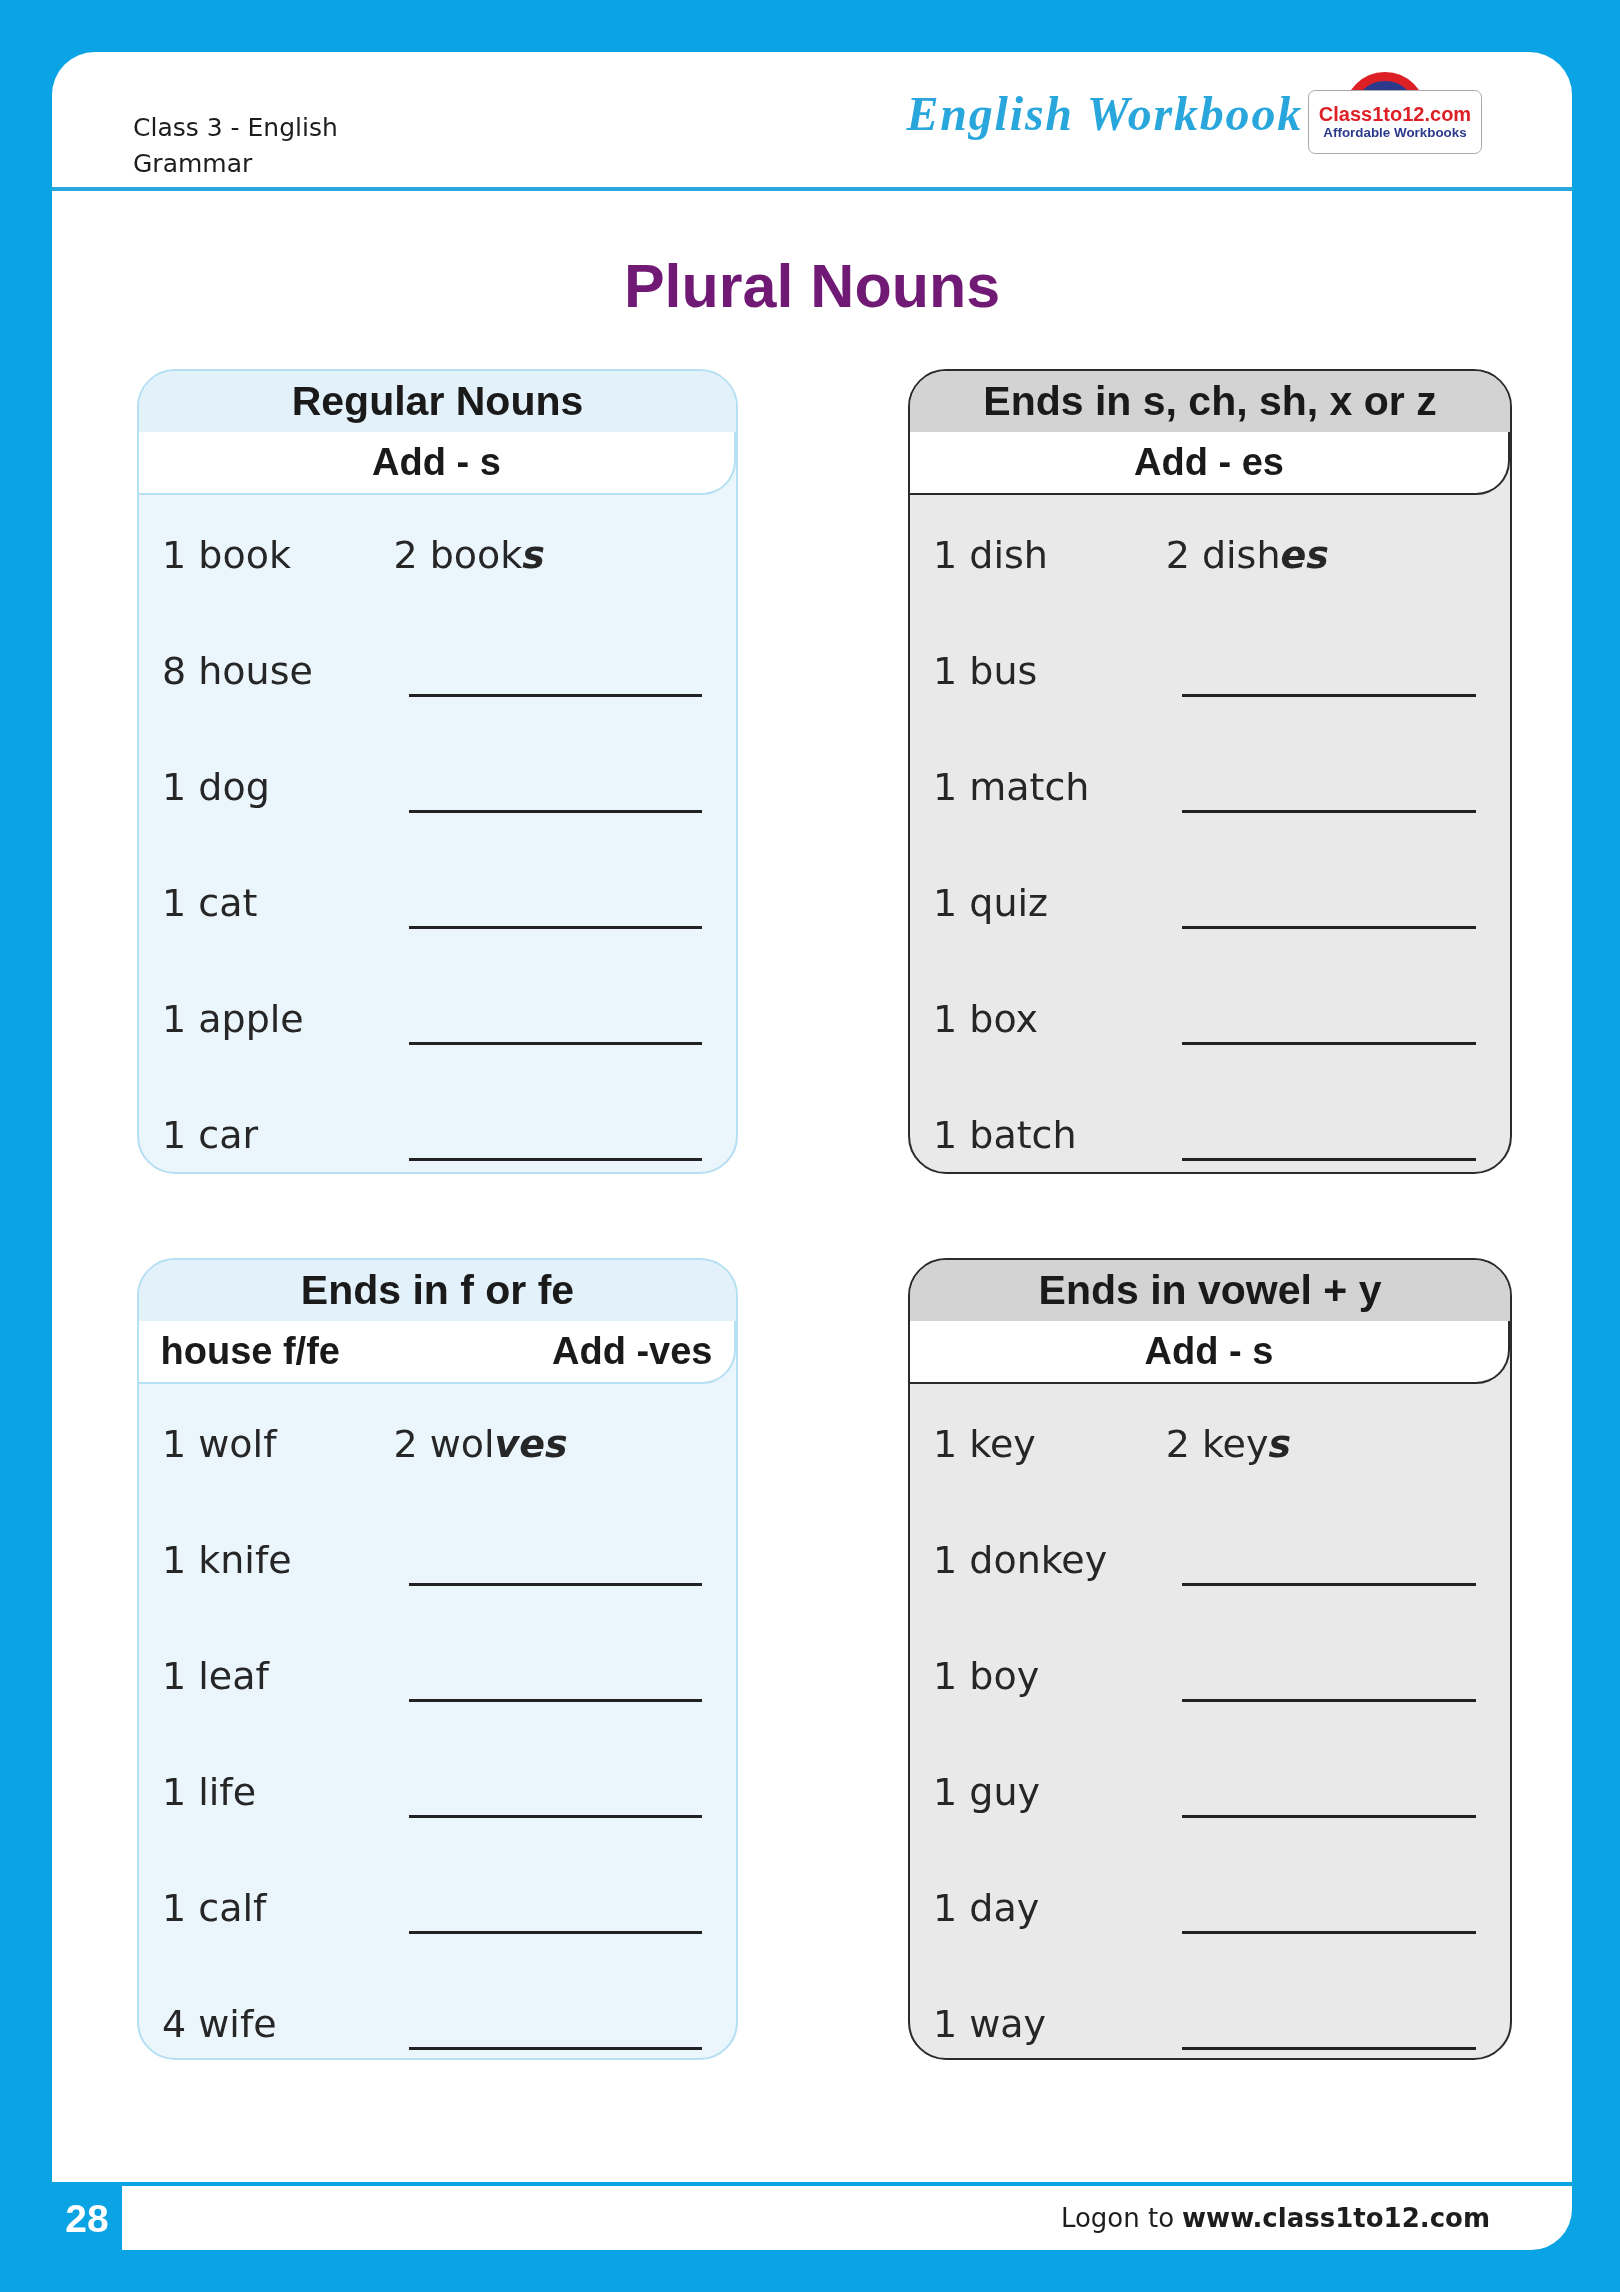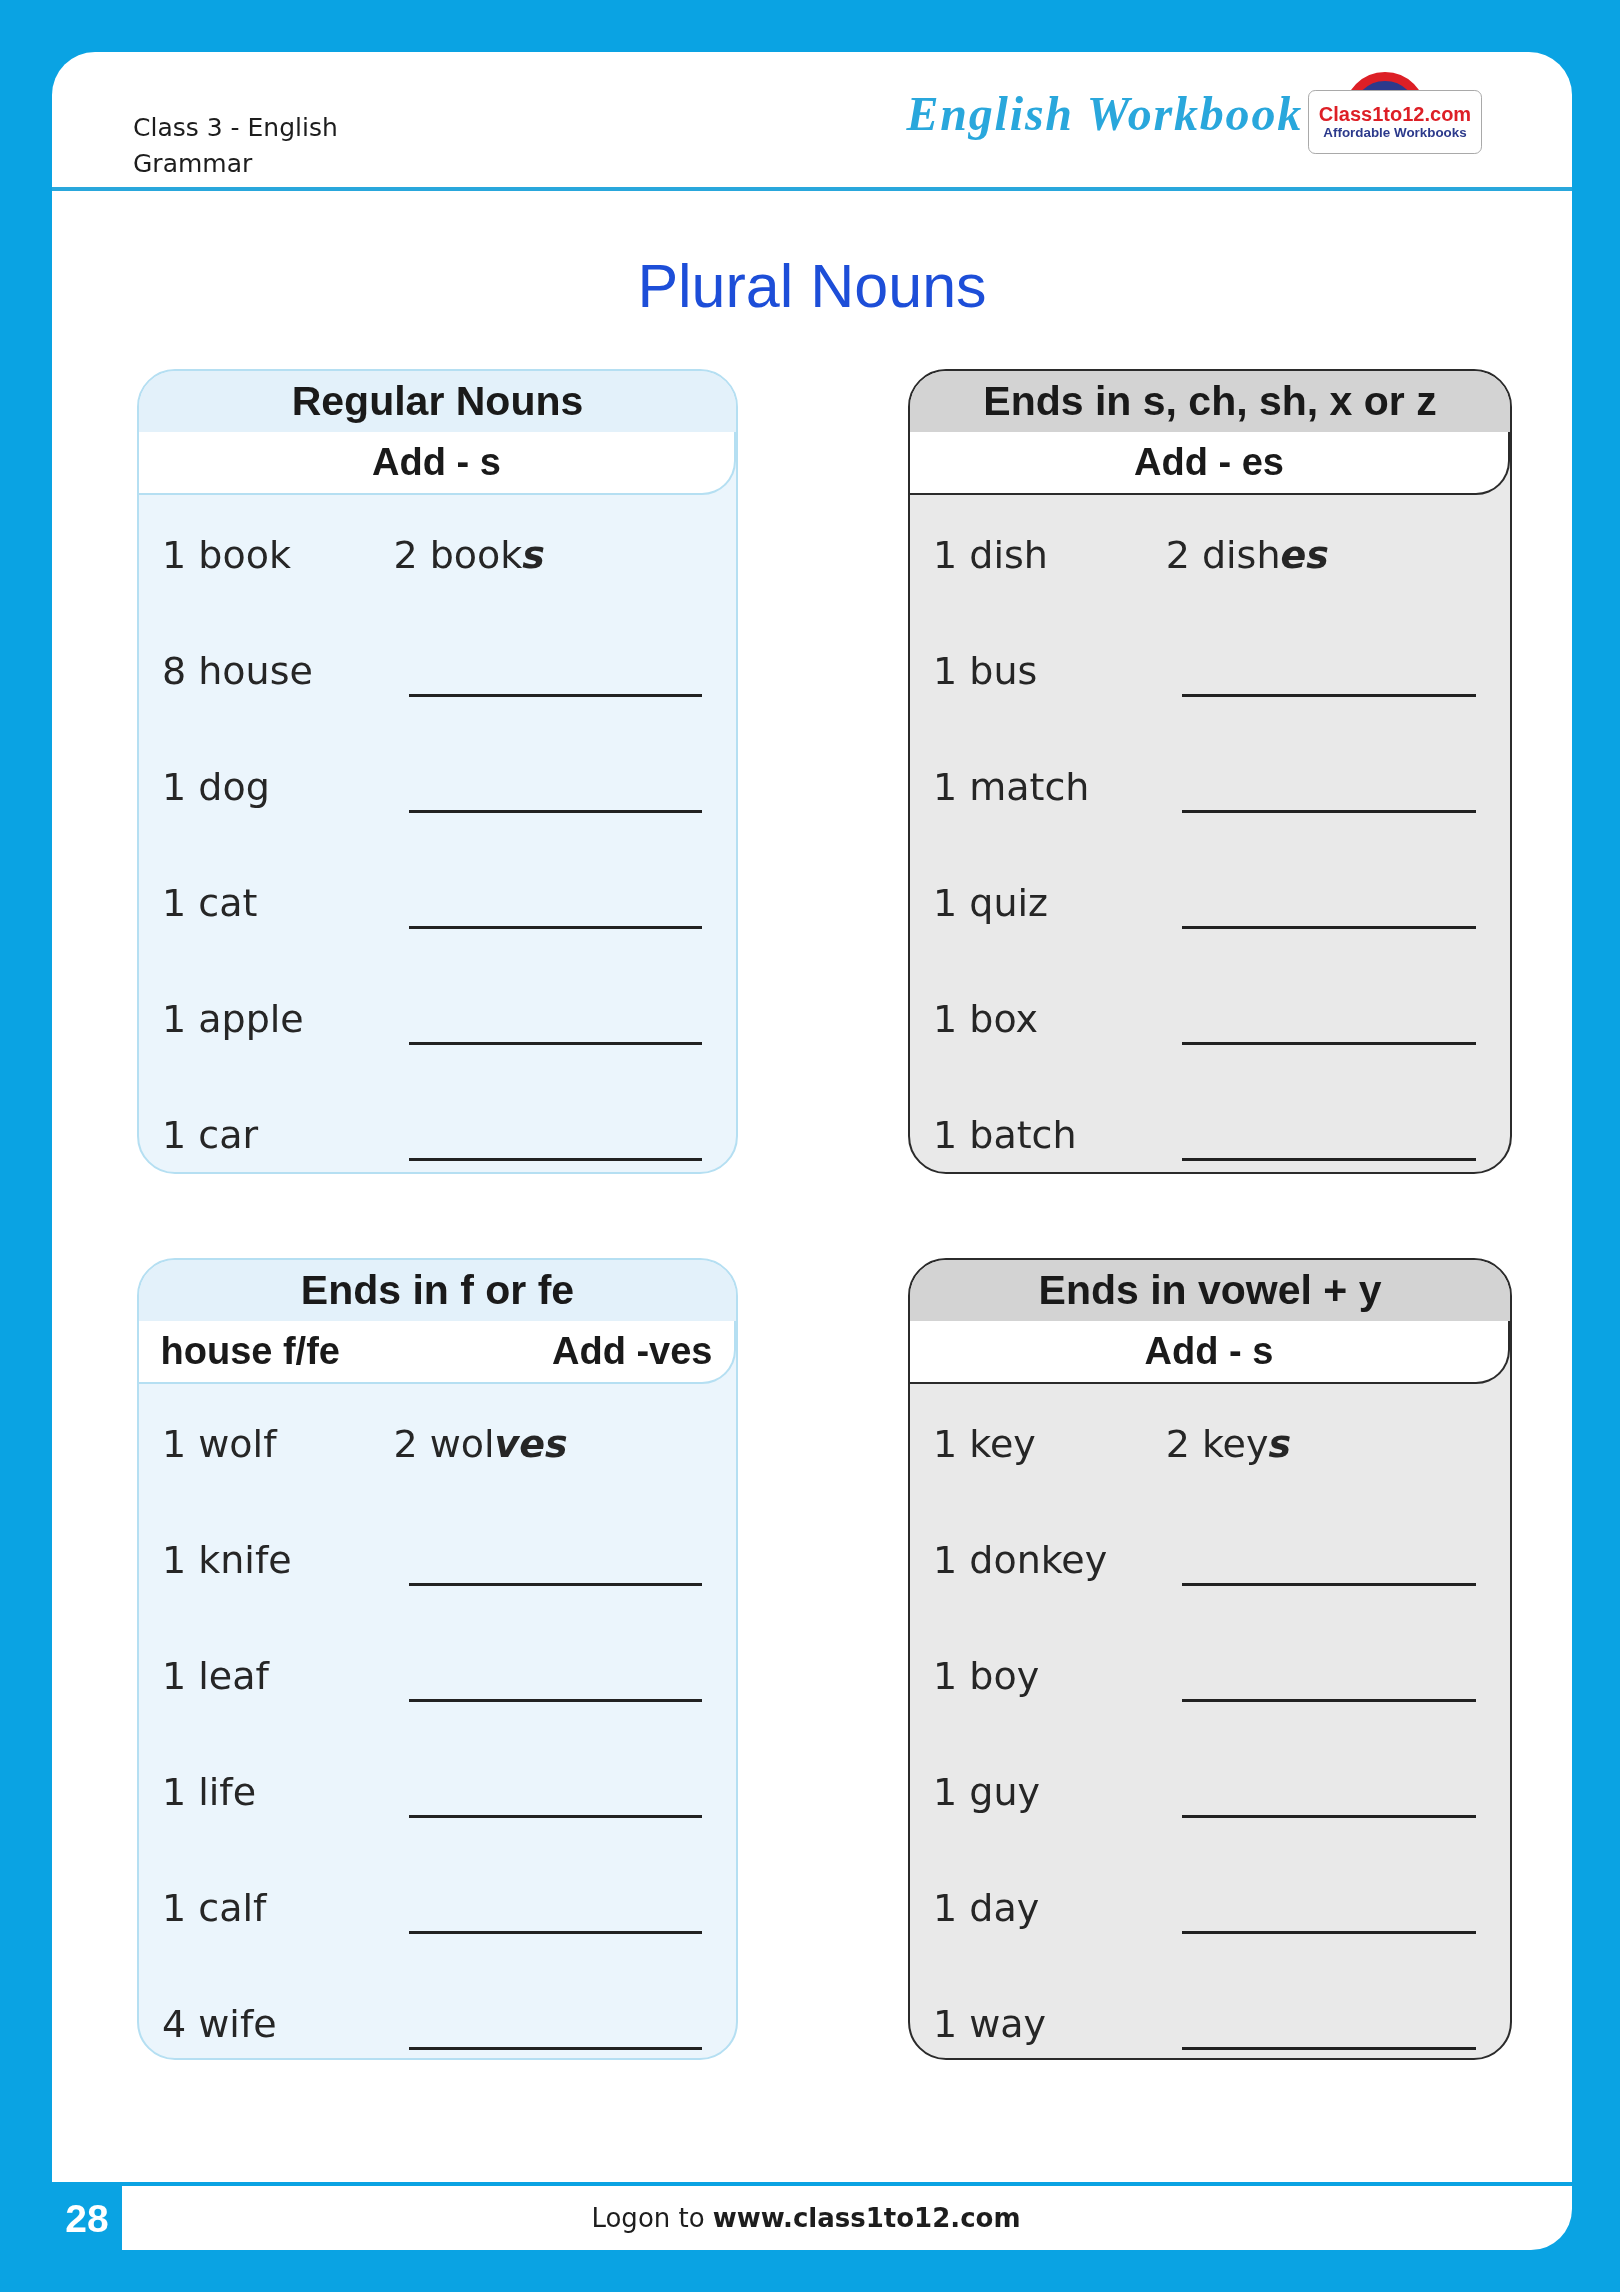--- a/index.html
+++ b/index.html
@@ -47,21 +47,21 @@
     background:#ffffff;border:1.8px solid #a9a9a9;border-radius:7.2px;
     display:flex;flex-direction:column;align-items:center;justify-content:center;
     font-family:"Liberation Sans",sans-serif;
   }
   .logo-title{font-size:20px;font-weight:bold;color:var(--logo-red);line-height:1.05;}
   .logo-subtitle{font-size:13.4px;font-weight:bold;color:var(--logo-navy);}
   .top-rule{position:absolute;left:0;top:135px;width:100%;height:3.6px;background:var(--accent-blue);}
   
   .page-title{
     position:absolute;left:0;top:199px;width:100%;text-align:center;
-    font-family:"Liberation Sans",sans-serif;font-size:61px;font-weight:normal;color:#1d4ed8;
+    font-family:"Liberation Sans",sans-serif;font-size:61px;font-weight:bold;color:#701a75;
   }
   
   .cards-grid{
     position:absolute;left:85px;top:317px;
     display:grid;grid-template-columns:601px 604px;grid-template-rows:805px 802px;
     column-gap:170px;row-gap:84px;
   }
   .card{
     border-radius:38px;overflow:hidden;display:flex;flex-direction:column;
     border:2.7px solid;
@@ -96,21 +96,21 @@
   }
   
   .page-number{
     position:absolute;left:52px;top:2187px;width:70px;height:63px;
     display:flex;align-items:center;justify-content:center;
     font-family:"Liberation Sans",sans-serif;font-size:39px;font-weight:bold;color:#ffffff;
   }
   .footer-bar{
     position:absolute;left:122px;top:2186px;width:1450px;height:64px;
     background:#ffffff;border-radius:0 0 41px 0;
-    display:flex;align-items:center;justify-content:center;
+    display:flex;align-items:center;justify-content:flex-end;
     padding-right:82px;font-size:26px;color:#1d1d1d;
   }
   .footer-url{font-weight:bold;margin-left:8px;}
 </style>
 </head>
 <body>
 
 <div class="sheet">
   <div class="class-line">Class 3 - English</div>
   <div class="subject-line">Grammar</div>

